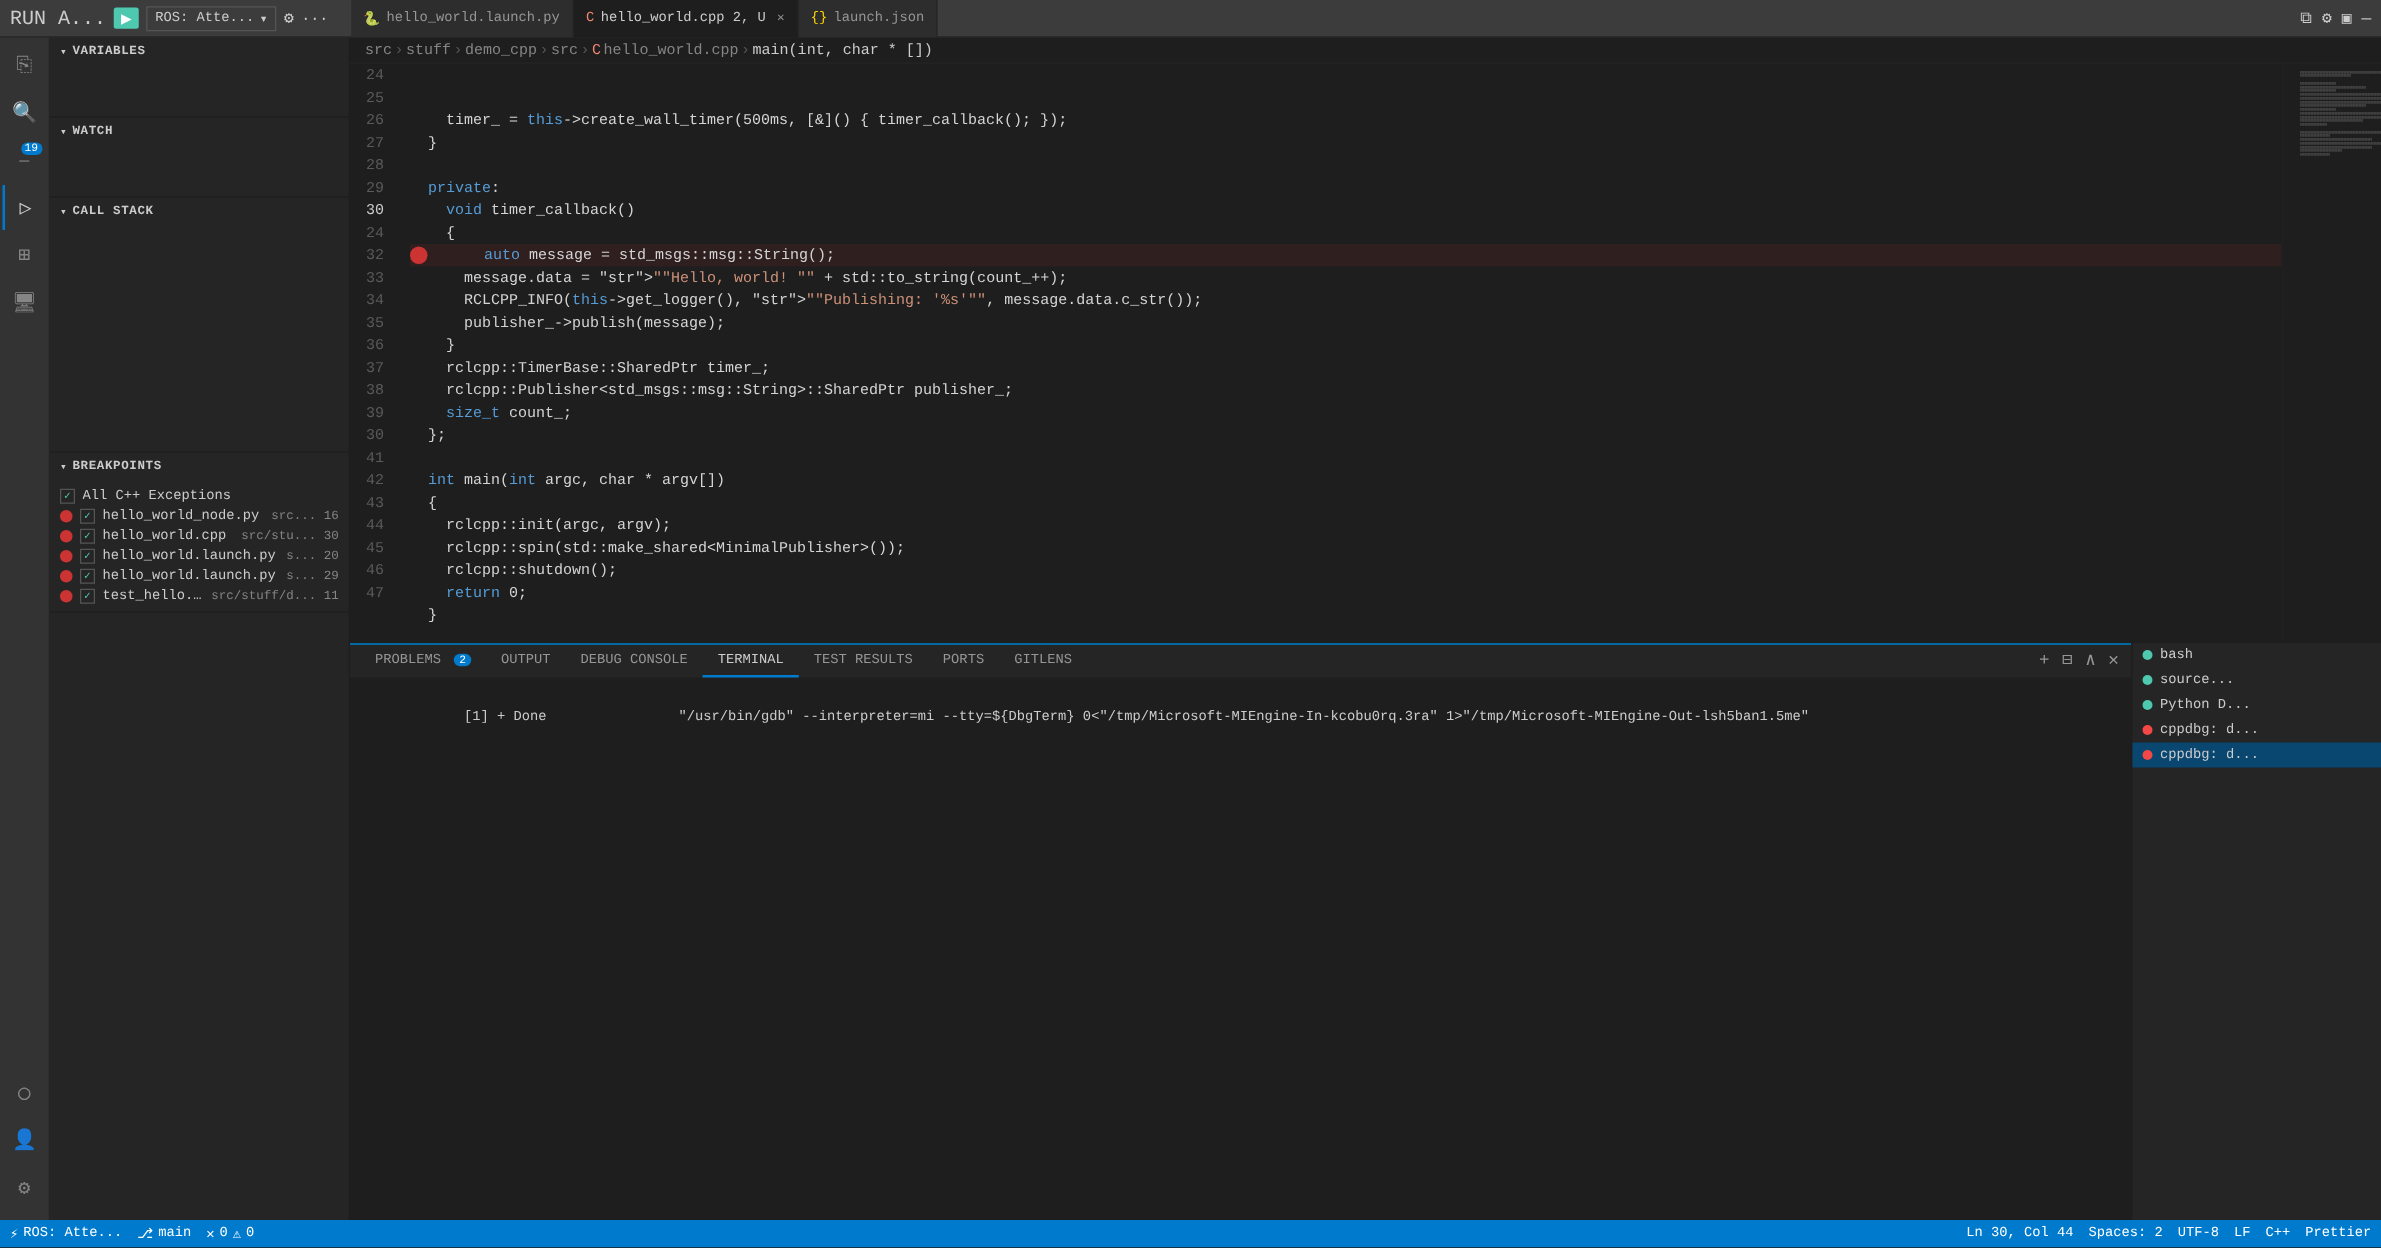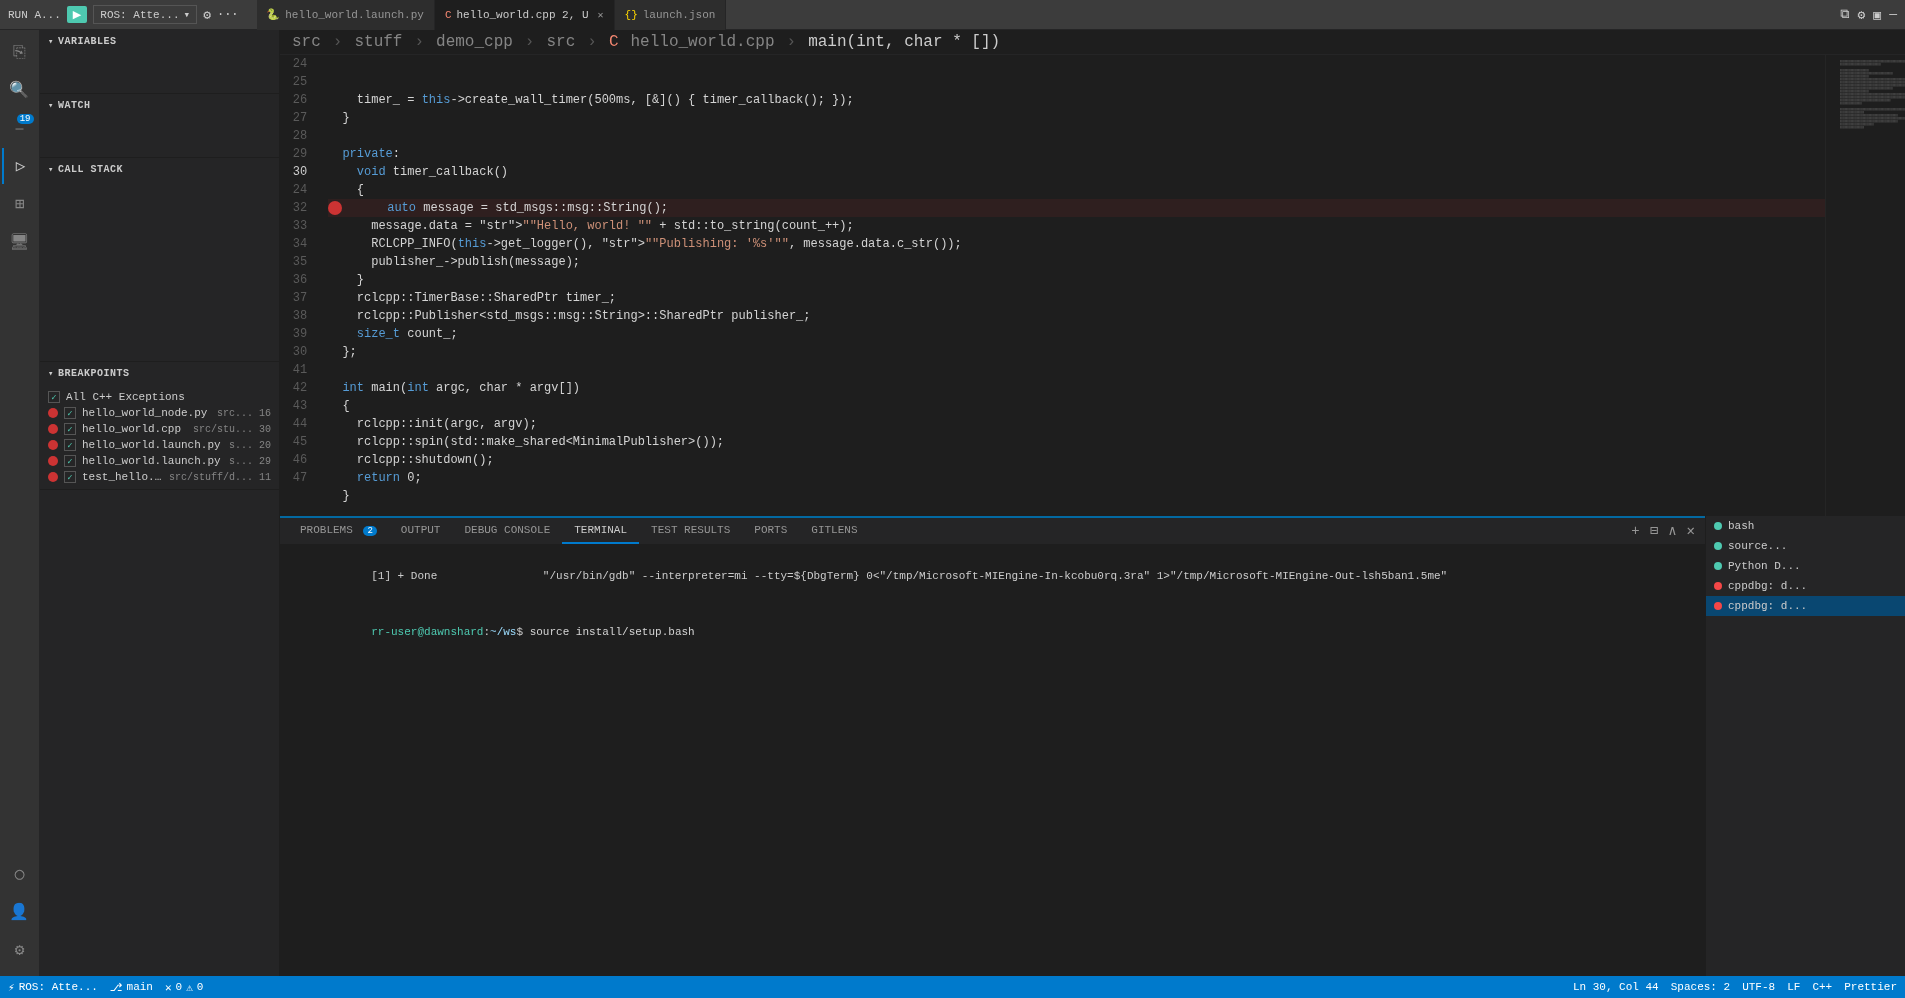--- a/index.html
+++ b/index.html
@@ -244,25 +244,25 @@
       flex: 1;
       display: flex;
       flex-direction: column;
       overflow: hidden;
     }
 
     
     .breadcrumb {
       background: #1e1e1e;
       padding: 3px 12px;
-      font-size: 16px;
+      font-size: 12px;
       color: #858585;
       display: flex;
       align-items: center;
-      gap: 12px;
+      gap: 2px;
       border-bottom: 1px solid #252526;
       flex-shrink: 0;
     }
     .breadcrumb-sep { color: #555; }
     .breadcrumb-item { cursor: pointer; }
     .breadcrumb-item.current { color: #cccccc; }
 
     
     .code-editor {
       flex: 1;
@@ -489,21 +489,21 @@
       display: flex;
       flex: 1;
       overflow: hidden;
     }
   </style>
 </head>
 <body>
 
 <div class="titlebar">
   <div class="titlebar-left">
-    <span style="font-size:11px;color:#ccc;">RUN A...</span>
+    <span style="font-size:16px;color:#ccc;">RUN A...</span>
     <button class="play-btn">▶</button>
     <div class="ros-dropdown">
       <span>ROS: Atte...</span>
       <span>▾</span>
     </div>
     <span class="gear-icon">⚙</span>
     <span style="color:#ccc;cursor:pointer;">···</span>
   </div>
   <div class="titlebar-tabs">
     <div class="tab inactive">
@@ -719,23 +719,20 @@
             <span class="bottom-tab-action">+</span>
             <span class="bottom-tab-action">⊟</span>
             <span class="bottom-tab-action">∧</span>
             <span class="bottom-tab-action">✕</span>
           </div>
         </div>
         <div class="bottom-content">
           <div class="terminal-line">
             <span style="color:#cccccc;">[1] + Done                "/usr/bin/gdb" --interpreter=mi --tty=${DbgTerm} 0&lt;"/tmp/Microsoft-MIEngine-In-kcobu0rq.3ra" 1&gt;"/tmp/Microsoft-MIEngine-Out-lsh5ban1.5me"</span>
           </div>
-          <div class="terminal-line">
-            <span class="terminal-prompt">rr-user@dawnshard</span><span style="color:#ccc;">:</span><span class="terminal-path">~/ws</span><span style="color:#ccc;">$ </span><span class="terminal-cmd">source install/setup.bash</span>
-          </div>
         </div>
       </div>
 
       <div class="bottom-right-panel">
         <div class="terminal-tab-item">
           <span class="term-dot"></span>
           <span>bash</span>
         </div>
         <div class="terminal-tab-item">
           <span class="term-dot"></span>

